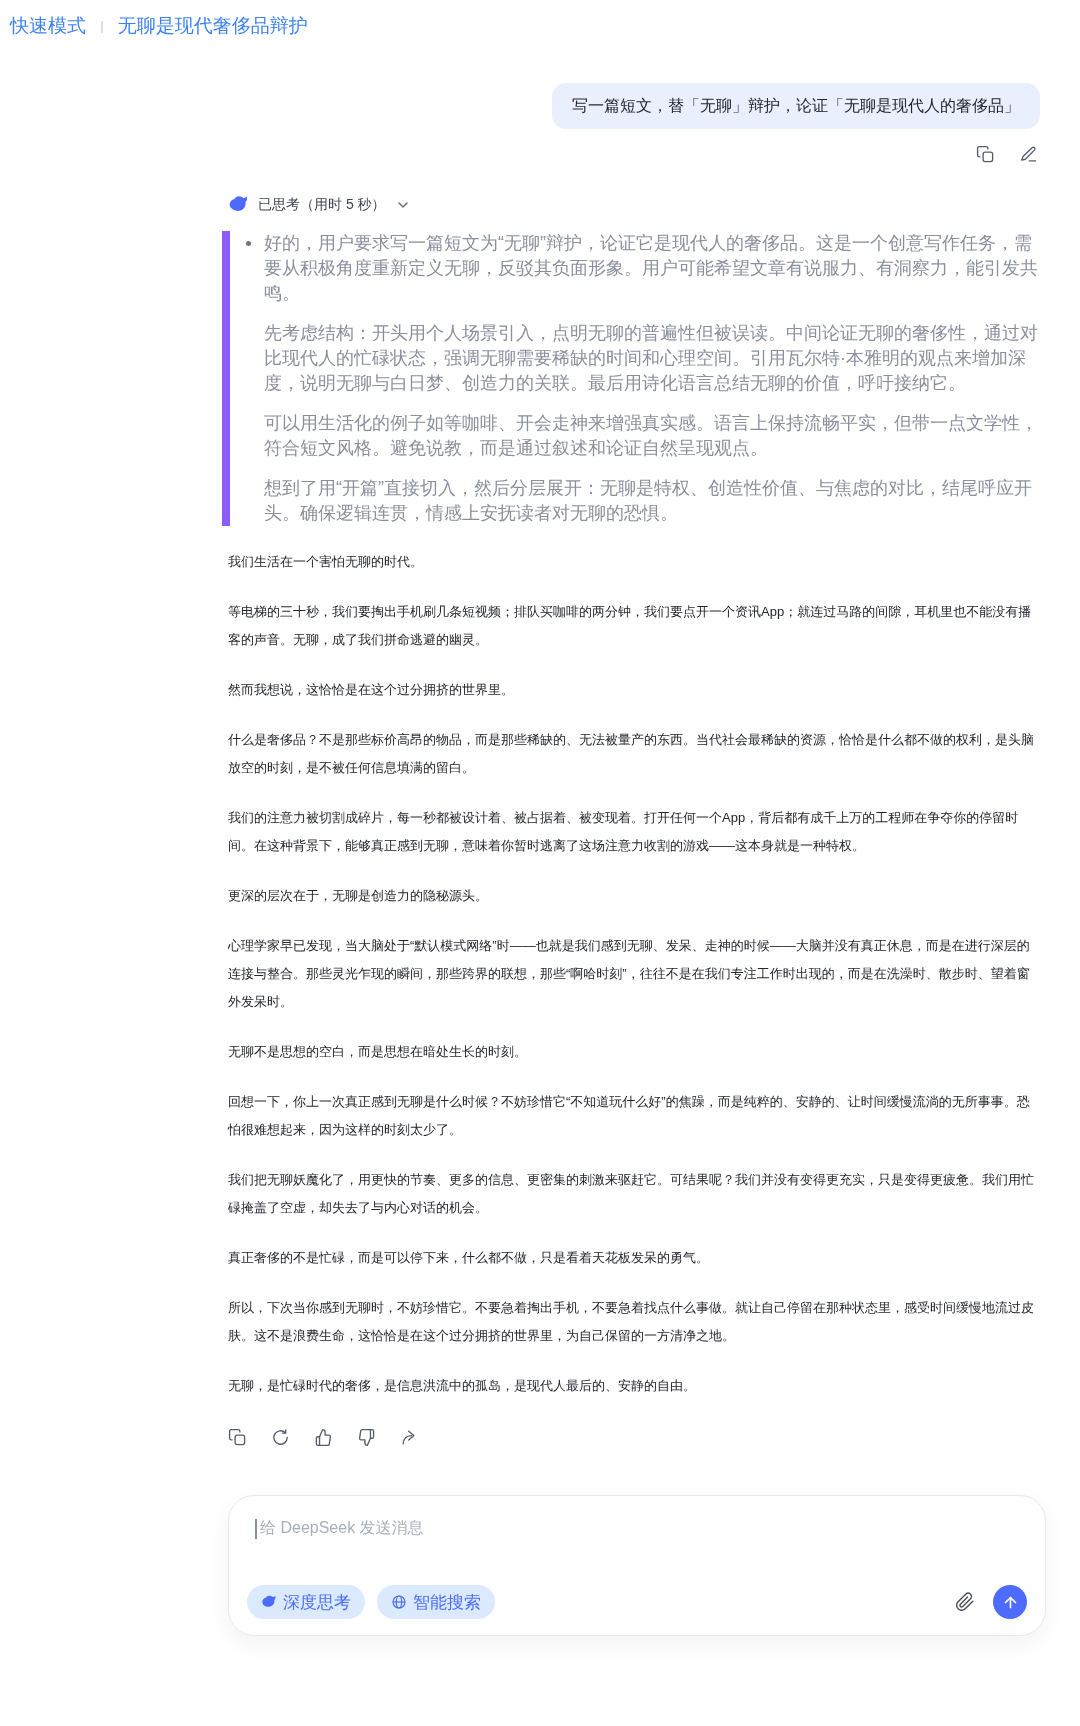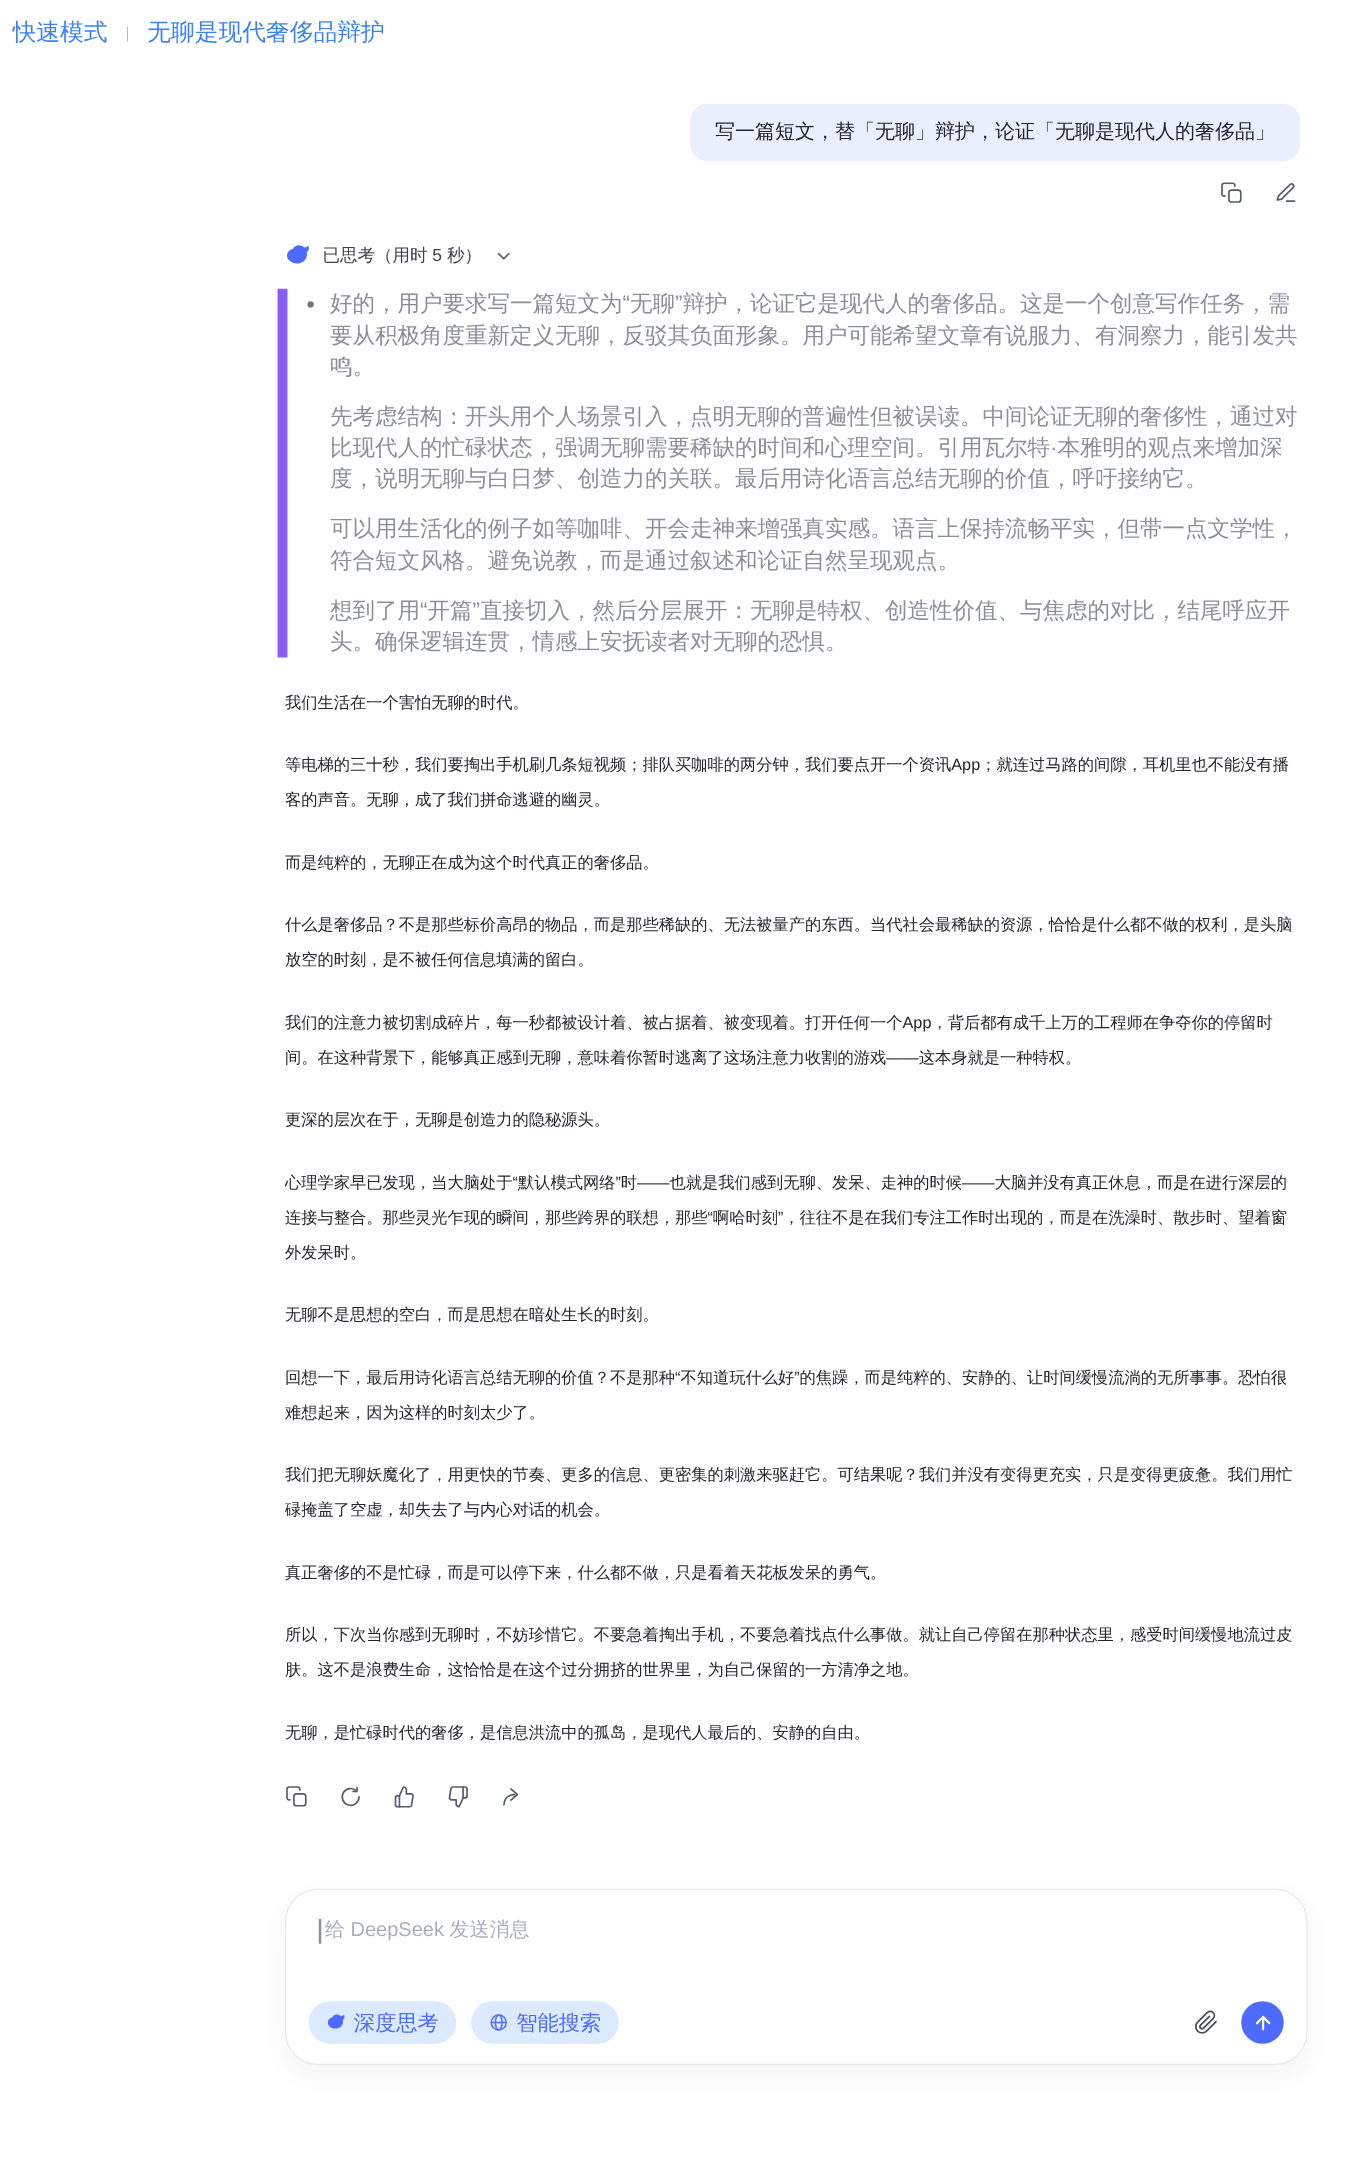--- a/index.html
+++ b/index.html
@@ -41,21 +41,21 @@
     content: ""; position: absolute; left: -18px; top: 10px;
     width: 5px; height: 5px; border-radius: 50%; background: #6f737e;
   }
 
   
   .response-title { font-size: 25px; font-weight: 700; color: #15171c; margin-top: 32px; letter-spacing: .5px; }
   .response p { font-size: 13px; line-height: 28px; margin-top: 22px; color: #24262d; }
   .response-actions { display: flex; gap: 24px; margin-top: 28px; }
 
   
-  .composer-wrap { width: 818px; margin: 64px 0 0 228px; border-radius: 32px; }
+  .composer-wrap { width: 818px; margin: 48px 0 0 228px; border-radius: 32px; }
   .composer {
     background: #fff; border: 1px solid #E8E9EE; border-radius: 26px;
     box-shadow: 0 8px 24px rgba(0,0,0,.05);
     padding: 20px 18px 16px;
   }
   .composer-input { display: flex; align-items: center; padding: 2px 8px; cursor: text; }
   .caret { width: 2px; height: 20px; background: #8a90a0; margin-right: 3px; }
   .placeholder { font-size: 16px; color: #A9AEBC; }
   .composer-bottom { display: flex; align-items: center; justify-content: space-between; margin-top: 44px; }
   .pills { display: flex; gap: 12px; }
@@ -120,27 +120,27 @@
   <div class="thinking-body">
     <p class="bulleted">好的，用户要求写一篇短文为“无聊”辩护，论证它是现代人的奢侈品。这是一个创意写作任务，需要从积极角度重新定义无聊，反驳其负面形象。用户可能希望文章有说服力、有洞察力，能引发共鸣。</p>
     <p>先考虑结构：开头用个人场景引入，点明无聊的普遍性但被误读。中间论证无聊的奢侈性，通过对比现代人的忙碌状态，强调无聊需要稀缺的时间和心理空间。引用瓦尔特·本雅明的观点来增加深度，说明无聊与白日梦、创造力的关联。最后用诗化语言总结无聊的价值，呼吁接纳它。</p>
     <p>可以用生活化的例子如等咖啡、开会走神来增强真实感。语言上保持流畅平实，但带一点文学性，符合短文风格。避免说教，而是通过叙述和论证自然呈现观点。</p>
     <p>想到了用“开篇”直接切入，然后分层展开：无聊是特权、创造性价值、与焦虑的对比，结尾呼应开头。确保逻辑连贯，情感上安抚读者对无聊的恐惧。</p>
   </div>
 
   <div class="response">
     <p>我们生活在一个害怕无聊的时代。</p>
     <p>等电梯的三十秒，我们要掏出手机刷几条短视频；排队买咖啡的两分钟，我们要点开一个资讯App；就连过马路的间隙，耳机里也不能没有播客的声音。无聊，成了我们拼命逃避的幽灵。</p>
-    <p>而是纯粹的，无聊正在成为这个时代真正的奢侈品。</p>
+    <p>然而我想说，这恰恰是在这个过分拥挤的世界里。</p>
     <p>什么是奢侈品？不是那些标价高昂的物品，而是那些稀缺的、无法被量产的东西。当代社会最稀缺的资源，恰恰是什么都不做的权利，是头脑放空的时刻，是不被任何信息填满的留白。</p>
     <p>我们的注意力被切割成碎片，每一秒都被设计着、被占据着、被变现着。打开任何一个App，背后都有成千上万的工程师在争夺你的停留时间。在这种背景下，能够真正感到无聊，意味着你暂时逃离了这场注意力收割的游戏——这本身就是一种特权。</p>
     <p>更深的层次在于，无聊是创造力的隐秘源头。</p>
     <p>心理学家早已发现，当大脑处于“默认模式网络”时——也就是我们感到无聊、发呆、走神的时候——大脑并没有真正休息，而是在进行深层的连接与整合。那些灵光乍现的瞬间，那些跨界的联想，那些“啊哈时刻”，往往不是在我们专注工作时出现的，而是在洗澡时、散步时、望着窗外发呆时。</p>
     <p>无聊不是思想的空白，而是思想在暗处生长的时刻。</p>
-    <p>回想一下，最后用诗化语言总结无聊的价值？不是那种“不知道玩什么好”的焦躁，而是纯粹的、安静的、让时间缓慢流淌的无所事事。恐怕很难想起来，因为这样的时刻太少了。</p>
+    <p>回想一下，你上一次真正感到无聊是什么时候？不妨珍惜它“不知道玩什么好”的焦躁，而是纯粹的、安静的、让时间缓慢流淌的无所事事。恐怕很难想起来，因为这样的时刻太少了。</p>
     <p>我们把无聊妖魔化了，用更快的节奏、更多的信息、更密集的刺激来驱赶它。可结果呢？我们并没有变得更充实，只是变得更疲惫。我们用忙碌掩盖了空虚，却失去了与内心对话的机会。</p>
     <p>真正奢侈的不是忙碌，而是可以停下来，什么都不做，只是看着天花板发呆的勇气。</p>
     <p>所以，下次当你感到无聊时，不妨珍惜它。不要急着掏出手机，不要急着找点什么事做。就让自己停留在那种状态里，感受时间缓慢地流过皮肤。这不是浪费生命，这恰恰是在这个过分拥挤的世界里，为自己保留的一方清净之地。</p>
     <p>无聊，是忙碌时代的奢侈，是信息洪流中的孤岛，是现代人最后的、安静的自由。</p>
   </div>
 
   <div class="response-actions">
     <button class="icon-btn">
       <span>
         <svg width="19" height="19" viewBox="0 0 24 24" fill="none" stroke="currentColor" stroke-width="1.7" stroke-linecap="round" stroke-linejoin="round">

